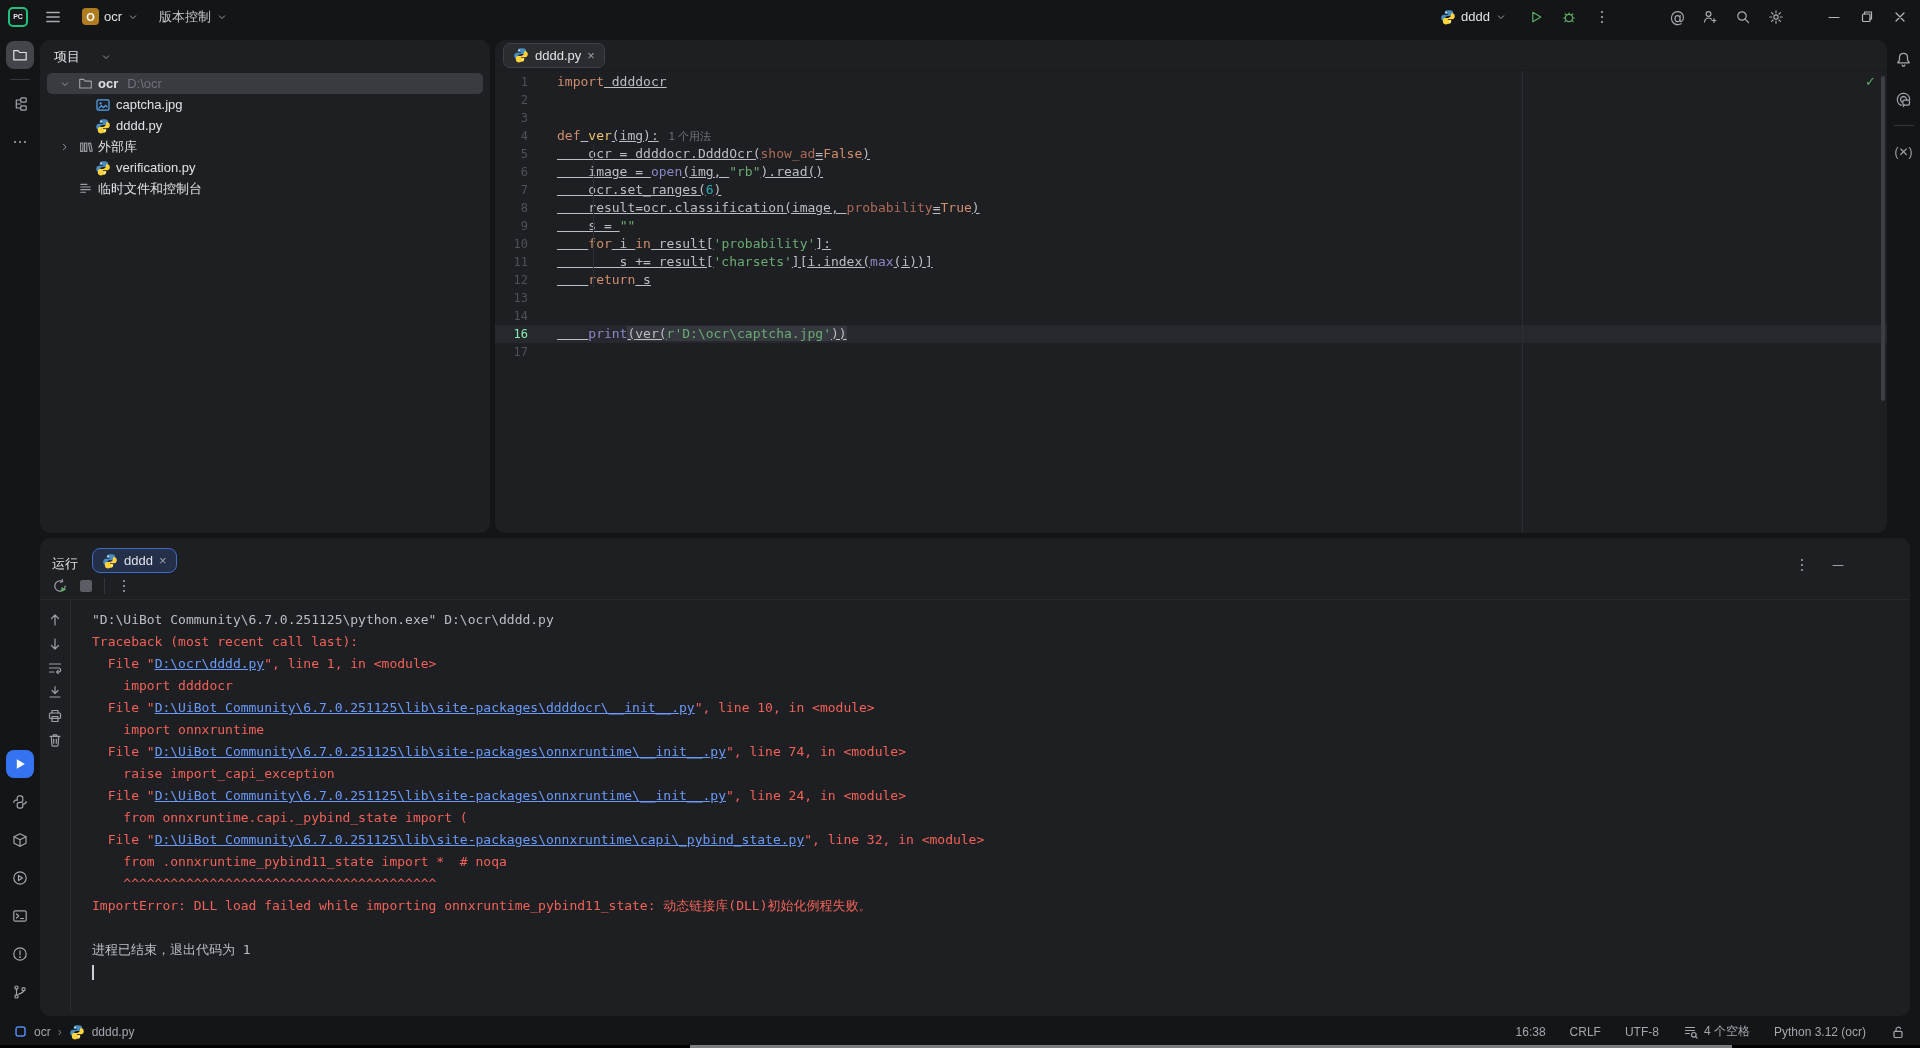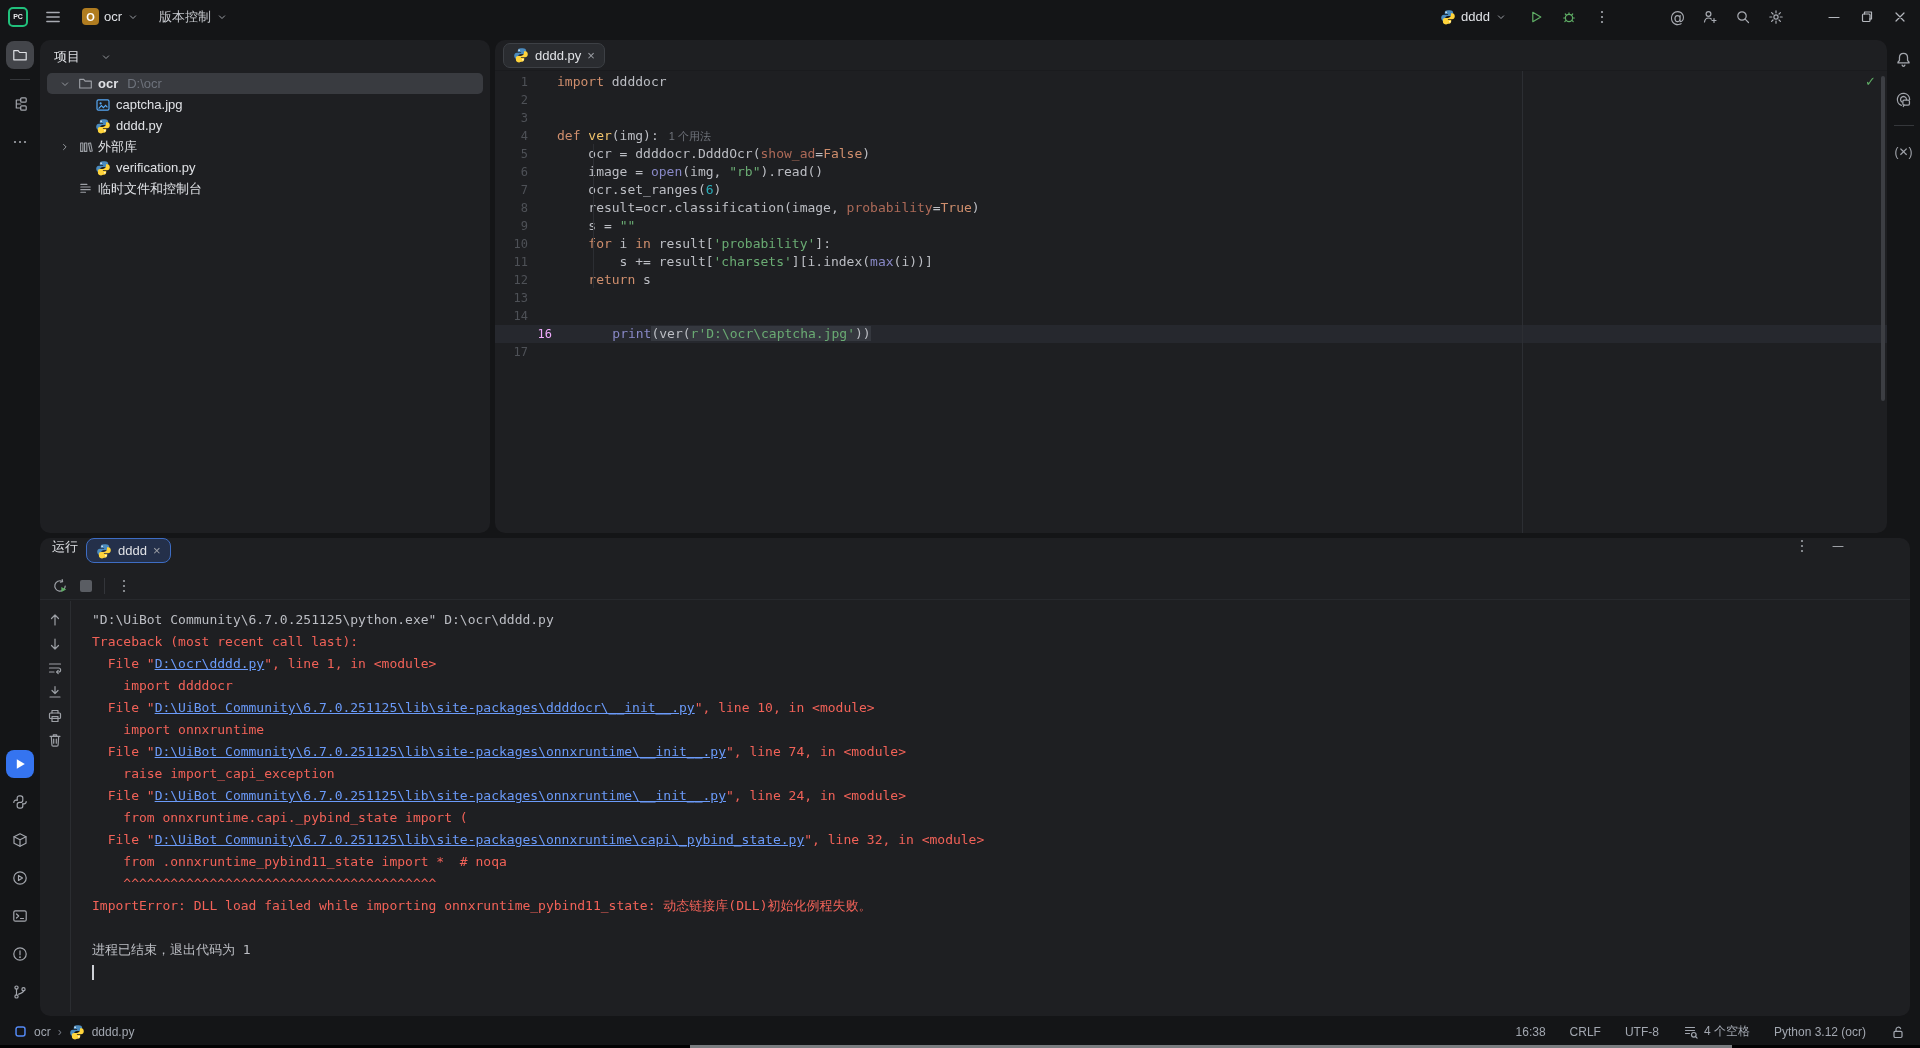--- a/index.html
+++ b/index.html
@@ -52,32 +52,32 @@
   .panel-editor{ left:495px; top:40px; width:1392px; height:493px; overflow:hidden; }
   .tabbar{ height:31px; display:flex; align-items:center; padding-left:8px; border-bottom:1px solid #1a1b1e; }
   .etab{ height:25px; display:flex; align-items:center; gap:6px; padding:0 9px; background:#2a2c30;
     border:1px solid #3d4045; border-radius:7px; font-size:13px; }
   .etab .x{ color:#9da0a6; font-size:13px; }
   .code{ position:relative; font:13px/18px "DejaVu Sans Mono","Liberation Mono",monospace; padding-top:2px; }
   .cl{ display:flex; height:18px; white-space:pre; position:relative; }
   .cl.current{ background:#26282e; }
   .ln{ width:33px; flex:none; text-align:right; color:#4e5157; font-size:12px; }
   .gut{ width:29px; flex:none; display:flex; align-items:center; justify-content:center; }
-  .cl.current .ln{ color:#f0abfc;margin-left:24px; }
+  .cl.current .ln{ color:#86efac; }
   .tk-kw{ color:#cf8e6d; } .tk-fn{ color:#f0c36c; } .tk-str{ color:#6aab73; } .tk-num{ color:#2aacb8; }
-  .tk-bi{ color:#8888c6; } .tk-kwarg{ color:#ad6a58; } .tk-pl{ color:#bcbec4; }
+  .tk-bi{ color:#8888c6; } .tk-kwarg{ color:#ad6a58; } .tk-pl{ color:#bcbec4;text-decoration:underline; }
   .hl{ background:#35383f; }
   .inlay{ color:#70747c; font-family:"Liberation Sans",sans-serif; font-size:11px; margin-left:10px; }
   .guide-v{ position:absolute; width:1px; background:#2c2e33; }
   .echeck{ position:absolute; right:11px; top:34px; color:#5fad65; font-size:13px; }
   .escroll{ position:absolute; right:2px; top:36px; width:4px; height:325px; background:#3c3e43; border-radius:2px; }
 
   
   .panel-run{ left:40px; top:538px; width:1870px; height:478px; }
-  .rp-header{ height:35px; display:flex; align-items:flex-start; gap:8px; padding:0 12px; }
+  .rp-header{ height:35px; display:flex; align-items:flex-end; gap:14px; padding:0 12px; }
   .rp-title{ font-size:13px; }
   .rtab{ height:25px; display:flex; align-items:center; gap:6px; padding:0 9px; border:1px solid #3e6dc4;
     background:#24304a; border-radius:8px; font-size:13px; }
   .rtab .x{ color:#9da0a6; }
   .rp-hdr-icons{ margin-left:auto; display:flex; gap:20px; padding-right:52px; color:#9da0a6; }
   .rp-toolbar{ height:27px; display:flex; align-items:center; gap:11px; padding-left:12px;
     border-bottom:1px solid #27292d; color:#9da0a6; }
   .vdiv{ width:1px; height:16px; background:#33353a; }
   .console-wrap{ position:absolute; top:63px; left:0; right:0; bottom:4px; display:flex; }
   .con-gutter{ width:31px; flex:none; border-right:1px solid #2b2d31; display:flex; flex-direction:column;

